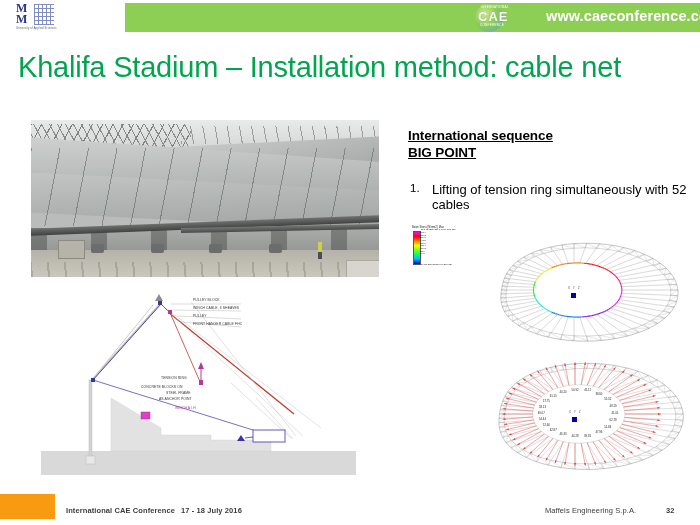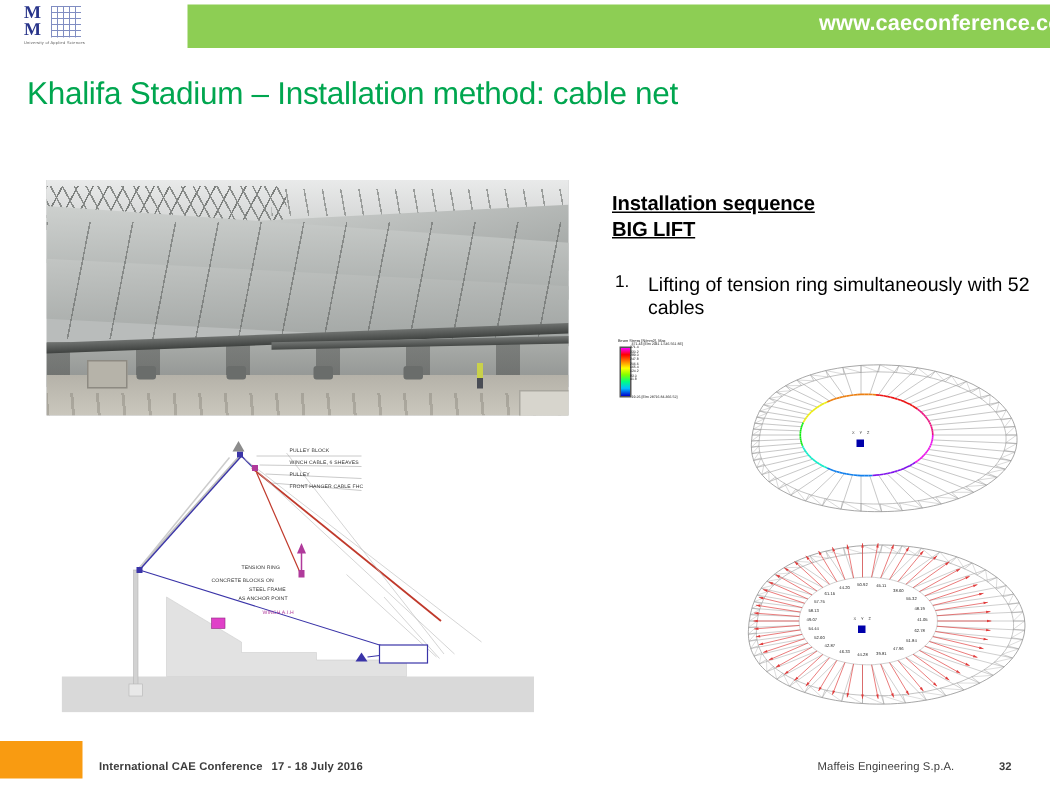--- a/index.html
+++ b/index.html
@@ -24,21 +24,21 @@
   .cae-circle{position:absolute;left:5px;top:2px;width:28px;height:28px;border-radius:50%;
      background:radial-gradient(circle at 35% 35%,#cfe79a 0%,#8DCE54 45%,#5aa0c8 100%);opacity:.95;}
   .cae-text{position:absolute;left:8px;top:7px;width:46px;text-align:left;
      color:#ffffff;font-weight:bold;font-size:13px;letter-spacing:1px;
      text-shadow:0 0 1px rgba(0,0,0,.25);}
   .cae-top{position:absolute;left:11px;top:3px;font-size:3px;color:#ffffff;letter-spacing:.3px;white-space:nowrap;}
   .cae-bot{position:absolute;left:10px;top:21px;font-size:3px;color:#ffffff;letter-spacing:.3px;white-space:nowrap;}
   .header-url{position:absolute;left:546px;top:8px;color:#ffffff;font-size:14.5px;font-weight:bold;letter-spacing:.1px;}
   
   .slide-title{position:absolute;left:18px;top:51px;width:670px;
-     color:#00A64F;font-size:21px;letter-spacing:-.2px;white-space:nowrap;}
+     color:#00A64F;font-size:29px;letter-spacing:-.2px;white-space:nowrap;}
   
   .photo{position:absolute;left:31px;top:120px;width:348px;height:157px;overflow:hidden;background:#b9bcbb;}
   .ph-sky{position:absolute;left:0;top:0;width:348px;height:32px;background:linear-gradient(180deg,#e9eaea,#d2d4d3);}
   .ph-roofstruct{position:absolute;left:0;top:4px;width:160px;height:26px;
      background:repeating-linear-gradient(62deg,#8a8d8b 0 1px,transparent 1px 7px),
                 repeating-linear-gradient(118deg,#7d807e 0 1px,transparent 1px 9px);}
   .ph-roofstruct2{position:absolute;left:150px;top:6px;width:200px;height:18px;
      background:repeating-linear-gradient(80deg,#9a9d9b 0 1px,transparent 1px 12px);}
   .ph-upperdeck{position:absolute;left:135px;top:22px;width:213px;height:44px;
      background:linear-gradient(170deg,#c7cac8,#9fa3a1);
@@ -104,20 +104,26 @@
 
 <div class="header">
   <div class="header-band"></div>
 
   <div class="logo-mm">
     <div class="mm-letters">M<br>M</div>
     <div class="mm-grid"></div>
     <div class="mm-sub">University of Applied Sciences</div>
   </div>
 
+  <div class="cae-logo">
+    <div class="cae-circle"></div>
+    <div class="cae-top">INTERNATIONAL</div>
+    <div class="cae-text">CAE</div>
+    <div class="cae-bot">CONFERENCE</div>
+  </div>
 
   <div class="header-url">www.caeconference.com</div>
 </div>
 
 <div class="slide-title">Khalifa Stadium – Installation method: cable net</div>
 
 <div class="photo">
   <div class="ph-sky"></div>
   <div class="ph-roofstruct"></div>
   <div class="ph-roofstruct2"></div>
@@ -191,22 +197,22 @@
   <div class="schem-label" style="left:152px;top:18px">WINCH CABLE, 6 SHEAVES</div>
   <div class="schem-label" style="left:152px;top:26px">PULLEY</div>
   <div class="schem-label" style="left:152px;top:34px">FRONT HANGER CABLE FHC</div>
   <div class="schem-label" style="left:120px;top:88px">TENSION RING</div>
   <div class="schem-label" style="left:100px;top:97px">CONCRETE BLOCKS ON</div>
   <div class="schem-label" style="left:125px;top:103px">STEEL FRAME</div>
   <div class="schem-label" style="left:118px;top:109px">AS ANCHOR POINT</div>
   <div class="schem-label pink" style="left:134px;top:118px">WINCH A.I.H</div>
 </div>
 
-<div class="seq-head">Installation sequence</div>
-<div class="seq-head2">BIG LIFT</div>
+<div class="seq-head">International sequence</div>
+<div class="seq-head2">BIG POINT</div>
 <div class="seq-num">1.</div>
 <div class="seq-text">Lifting of tension ring simultaneously with 52 cables</div>
 
 <div class="fea-legend">
   <div class="lg-title">Beam Stress [N/mm2], Max</div>
   <div class="lg-bar"></div>
   <div class="lg-max">371.43 [Elm 2041 1.546 561 8E]</div>
   <div class="lg-min">19.26 [Elm 28716 84.366 52]</div>
   <div class="lg-ticks">
     <div>371.4</div>

